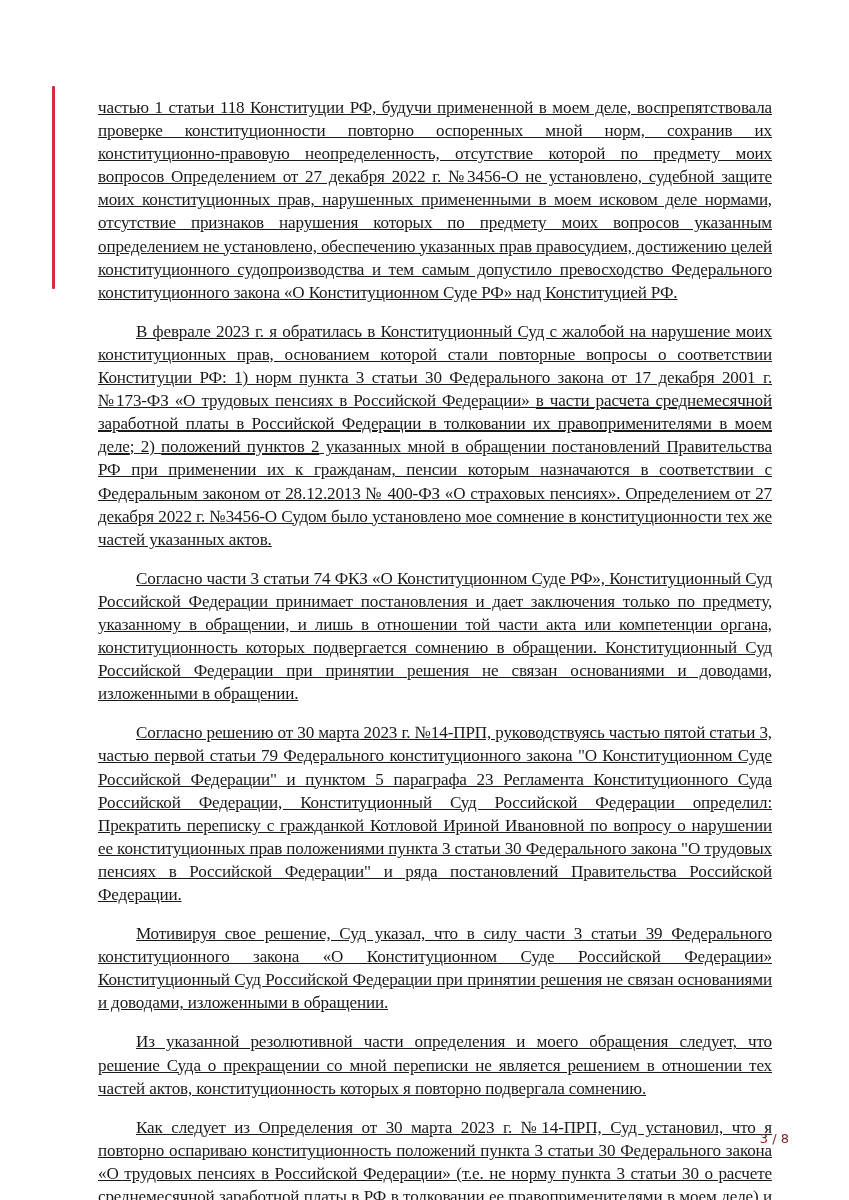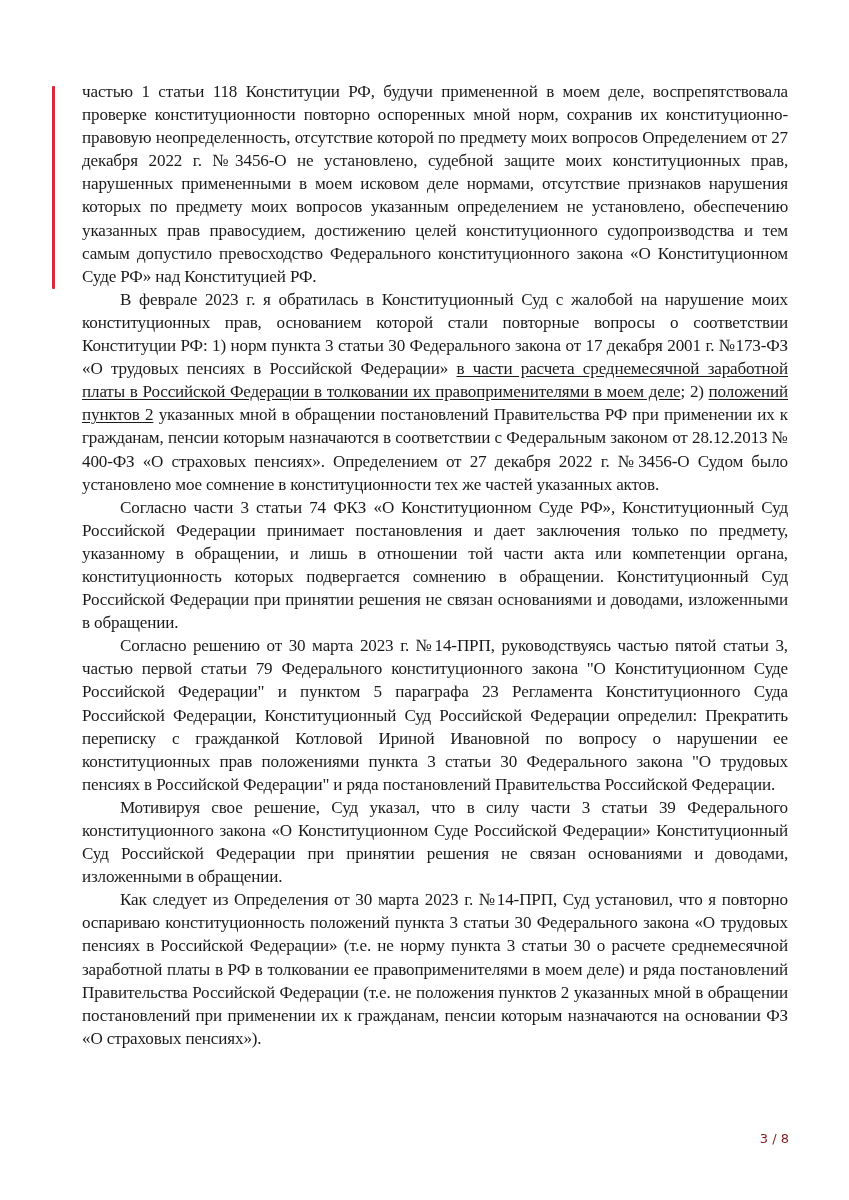--- a/index.html
+++ b/index.html
@@ -5,21 +5,21 @@
   html, body { margin: 0; padding: 0; background: #ffffff; }
   body { width: 849px; height: 1200px; position: relative; overflow: hidden; }
   .page { position: absolute; left: 0; top: 0; width: 849px; height: 1200px; background: #ffffff; }
   .revision-bar { position: absolute; left: 52px; top: 86px; width: 3px; height: 203px; background: #d9293a; border-radius: 1px; }
   .text-body {
     position: absolute; left: 82px; top: 80px; width: 706px;
     font-family: "Liberation Serif", "DejaVu Serif", serif;
     font-size: 17.1px; line-height: 23.1px; color: #1a1a1a;
     text-align: justify; letter-spacing: -0.15px; word-spacing: 0px;
   }
-  .text-body p { margin: 0; text-indent: 0; }
+  .text-body p { margin: 16px; text-indent: 0; text-decoration: underline; }
   .text-body p.indent { text-indent: 38px; }
   .u { text-decoration: underline; text-underline-offset: 2px; }
   .page-number {
     position: absolute; right: 60px; top: 1131px;
     font-family: "DejaVu Sans", sans-serif; font-size: 13px; color: #7f1d1d;
   }
 </style>
 </head>
 <body>
 
@@ -31,18 +31,19 @@
     <p>частью 1 статьи 118 Конституции РФ, будучи примененной в моем деле, воспрепятствовала проверке конституционности повторно оспоренных мной норм, сохранив их конституционно-правовую неопределенность, отсутствие которой по предмету моих вопросов Определением от 27 декабря 2022 г. №3456-О не установлено, судебной защите моих конституционных прав, нарушенных примененными в моем исковом деле нормами, отсутствие признаков нарушения которых по предмету моих вопросов указанным определением не установлено, обеспечению указанных прав правосудием, достижению целей конституционного судопроизводства и тем самым допустило превосходство Федерального конституционного закона «О Конституционном Суде РФ» над Конституцией РФ.</p>
 
     <p class="indent"><span>В феврале 2023 г. я обратилась в Конституционный Суд с жалобой на нарушение моих конституционных прав, основанием которой стали повторные вопросы о соответствии Конституции РФ: 1) норм пункта 3 статьи 30 Федерального закона от 17 декабря 2001 г. №173-ФЗ «О трудовых пенсиях в Российской Федерации» </span><span class="u">в части расчета среднемесячной заработной платы в Российской Федерации в толковании их правоприменителями в моем деле</span><span>; 2) </span><span class="u">положений пунктов 2</span><span> указанных мной в обращении постановлений Правительства РФ при применении их к гражданам, пенсии которым назначаются в соответствии с Федеральным законом от 28.12.2013 № 400-ФЗ «О страховых пенсиях». Определением от 27 декабря 2022 г. №3456-О Судом было установлено мое сомнение в конституционности тех же частей указанных актов.</span></p>
 
     <p class="indent">Согласно части 3 статьи 74 ФКЗ «О Конституционном Суде РФ», Конституционный Суд Российской Федерации принимает постановления и дает заключения только по предмету, указанному в обращении, и лишь в отношении той части акта или компетенции органа, конституционность которых подвергается сомнению в обращении. Конституционный Суд Российской Федерации при принятии решения не связан основаниями и доводами, изложенными в обращении.</p>
 
     <p class="indent">Согласно решению от 30 марта 2023 г. №14-ПРП, руководствуясь частью пятой статьи 3, частью первой статьи 79 Федерального конституционного закона "О Конституционном Суде Российской Федерации" и пунктом 5 параграфа 23 Регламента Конституционного Суда Российской Федерации, Конституционный Суд Российской Федерации определил: Прекратить переписку с гражданкой Котловой Ириной Ивановной по вопросу о нарушении ее конституционных прав положениями пункта 3 статьи 30 Федерального закона "О трудовых пенсиях в Российской Федерации" и ряда постановлений Правительства Российской Федерации.</p>
 
     <p class="indent">Мотивируя свое решение, Суд указал, что в силу части 3 статьи 39 Федерального конституционного закона «О Конституционном Суде Российской Федерации» Конституционный Суд Российской Федерации при принятии решения не связан основаниями и доводами, изложенными в обращении.</p>
 
+    <p class="indent">Из указанной резолютивной части определения и моего обращения следует, что решение Суда о прекращении со мной переписки не является решением в отношении тех частей актов, конституционность которых я повторно подвергала сомнению.</p>
 
     <p class="indent">Как следует из Определения от 30 марта 2023 г. №14-ПРП, Суд установил, что я повторно оспариваю конституционность положений пункта 3 статьи 30 Федерального закона «О трудовых пенсиях в Российской Федерации» (т.е. не норму пункта 3 статьи 30 о расчете среднемесячной заработной платы в РФ в толковании ее  правоприменителями в моем деле)  и ряда постановлений Правительства Российской Федерации (т.е. не положения пунктов 2 указанных мной в обращении постановлений при применении их к гражданам, пенсии которым назначаются на основании ФЗ «О страховых пенсиях»).</p>
   </div>
 
   <div class="page-number">3 / 8</div>
 </div>
 
 </body></html>

